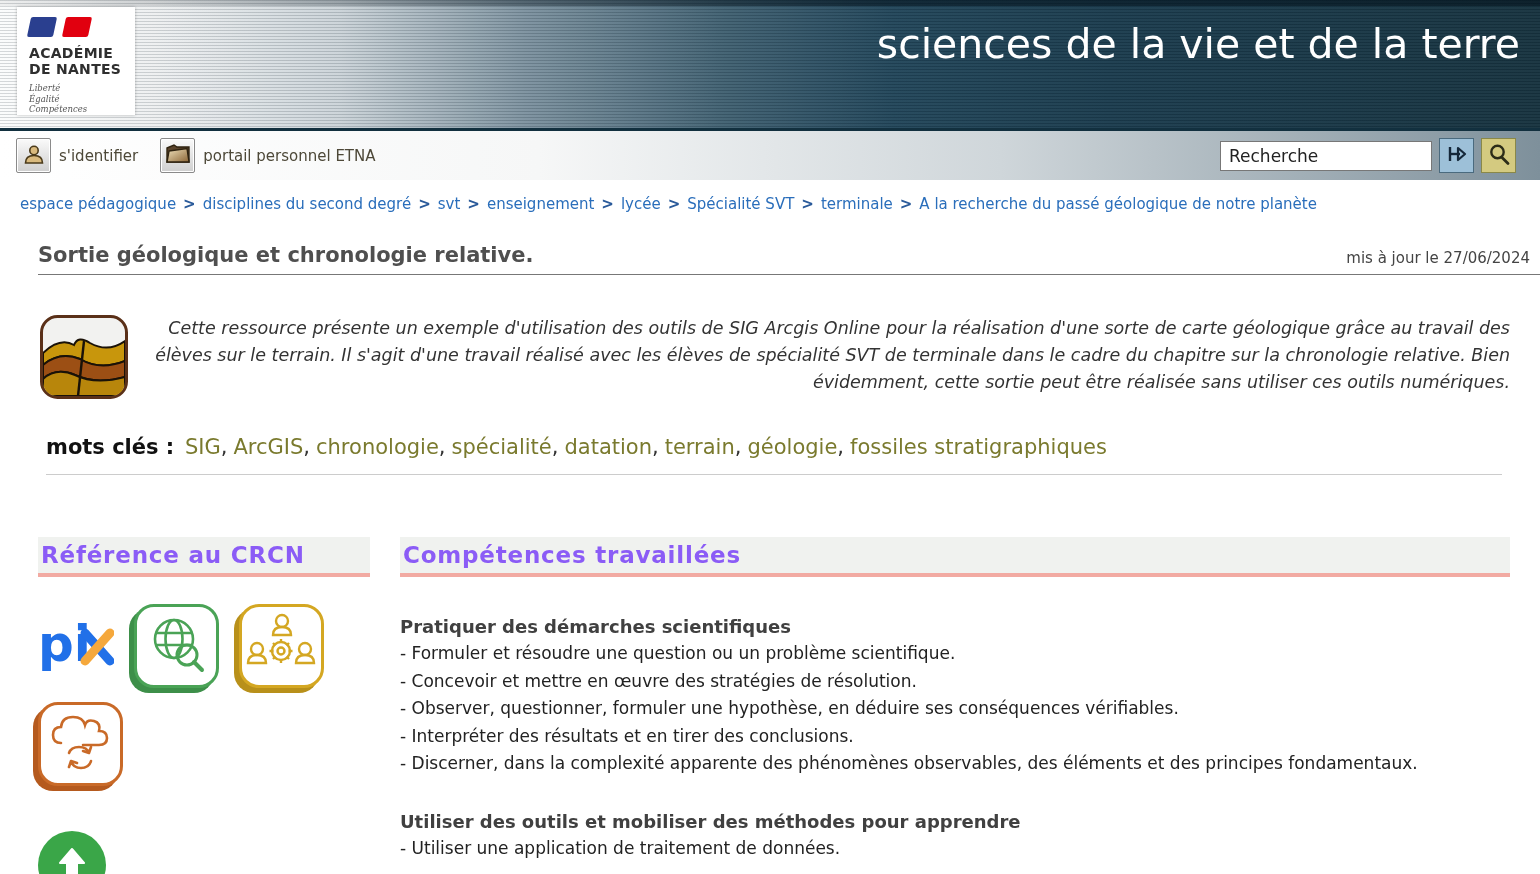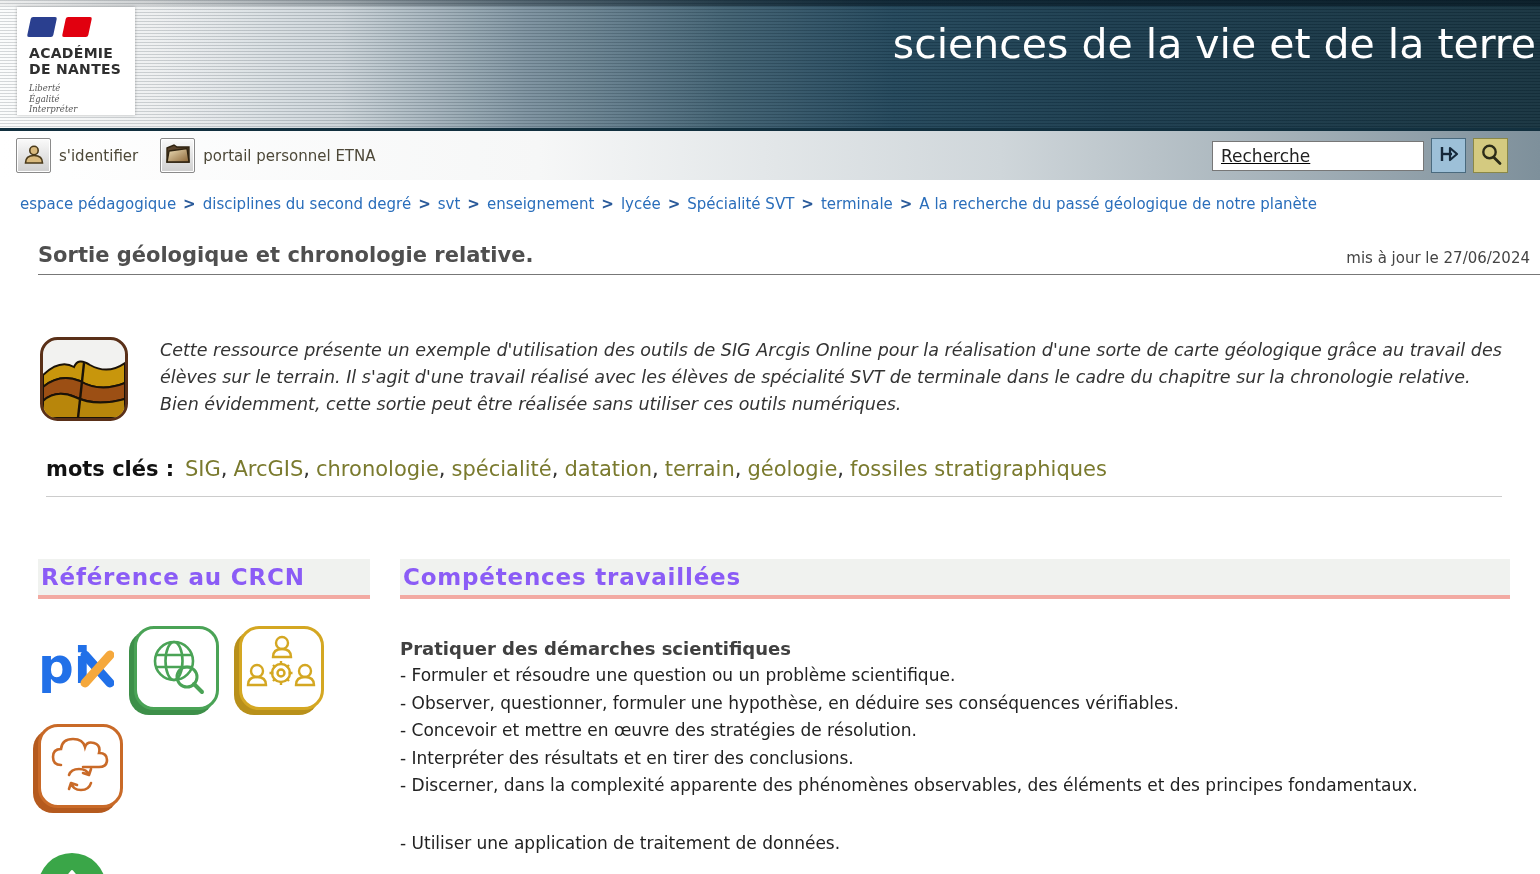--- a/index.html
+++ b/index.html
@@ -15,51 +15,51 @@
   .header::before { content:""; position:absolute; top:0; left:0; right:0; height:6px;
     background:linear-gradient(to right, rgba(0,0,0,0.05), rgba(2,16,26,0.55) 55%); }
   .logo-box { position:absolute; left:17px; top:7px; width:118px; height:108px;
     background:#fff; padding:10px 8px 6px 12px; box-shadow:0 0 3px rgba(0,0,0,0.25); }
   .flag { display:flex; gap:3px; height:22px; margin-bottom:6px; }
   .flag .fb { width:26px; height:20px; background:#2a3f8f; transform:skewX(-12deg); border-radius:2px; }
   .flag .fr { width:26px; height:20px; background:#e1000f; transform:skewX(-12deg); border-radius:2px; margin-left:6px; }
   .logo-t { font-size:14px; font-weight:bold; color:#2f2f2f; line-height:16px; letter-spacing:0.3px; }
   .logo-motto { margin-top:6px; font-family:"DejaVu Serif","Liberation Serif",serif;
     font-style:italic; font-size:8.5px; color:#555; line-height:10.5px; }
-  .header-title { position:absolute; right:4px; top:20px; color:#fff; font-size:41px; font-weight:400; white-space:nowrap; }
+  .header-title { position:absolute; right:20px; top:20px; color:#fff; font-size:41px; font-weight:400; white-space:nowrap; }
 
   
   .loginbar { height:52px; border-top:3px solid #12303f; display:flex; align-items:center;
     background:linear-gradient(to right,#ffffff 0%,#f6f7f7 35%,#cfd6da 65%,#7e909b 100%); }
   .login-left { display:flex; align-items:center; gap:8px; padding-left:16px; }
   .sq-btn { width:35px; height:35px; border:1px solid #8a8a8a; border-radius:2px;
     background:linear-gradient(#fafafa,#cfcfcf); display:flex; align-items:center; justify-content:center;
     box-shadow:inset 0 0 0 1px #fff; cursor:pointer; }
   .login-label { font-size:15px; color:#4d4838; margin-right:14px; cursor:pointer; }
-  .login-right { margin-left:auto; display:flex; align-items:center; gap:7px; padding-right:32px;text-decoration:underline; }
+  .login-right { margin-left:auto; display:flex; align-items:center; gap:7px; padding-right:24px; }
   .search-input { width:212px; height:30px; border:1px solid #777; font-size:17px; padding:2px 8px;
     color:#222; font-family:"DejaVu Sans","Liberation Sans",sans-serif; }
   .go-btn { width:35px; height:35px; border:1px solid #4a6a7e; background:#9dc0d8;
     display:flex; align-items:center; justify-content:center; cursor:pointer; }
   .mag-btn { width:35px; height:35px; border:1px solid #8a8848; background:#d4ca80;
     display:flex; align-items:center; justify-content:center; cursor:pointer; }
 
   
   .breadcrumb { padding:15px 4px 0 20px; font-size:15px; color:#2a6ebb; }
   .crumb { color:#2a6ebb; text-decoration:none; cursor:pointer; }
   .crumb-sep { color:#2a5a9a; margin:0 7px; font-weight:bold; }
 
   
   .title-row { margin:30px 0 0 38px; border-bottom:1px solid #777;
     display:flex; justify-content:space-between; align-items:flex-end; padding-bottom:7px; }
   .page-title { font-size:21px; font-weight:bold; color:#4f4f4f; }
   .updated { font-size:15px; color:#444; padding-right:10px; }
 
   
-  .summary { display:flex; gap:32px; margin:62px 30px 0 40px; }
+  .summary { display:flex; gap:4px; margin:40px 30px 0 40px;text-align:right; }
   .thumb { flex:none; }
   .summary-text { font-style:italic; font-size:17.5px; color:#333; line-height:27px; max-width:1390px; }
 
   
   .keywords { margin:32px 0 0 46px; padding-bottom:15px; border-bottom:1px solid #ccc;
     font-size:21px; color:#333; width:1456px; }
   .kw-label { font-weight:bold; color:#111; margin-right:4px; }
   .kw { color:#7a7a2e; cursor:pointer; }
   .kw-sep { color:#333; margin-right:6px; }
 
@@ -92,21 +92,21 @@
   <div class="logo-box">
     <div class="flag">
       <span class="fb"></span>
         <span class="fr"></span>
     </div>
     <div class="logo-t">ACADÉMIE</div>
     <div class="logo-t">DE NANTES</div>
     <div class="logo-motto">
       <div>Liberté</div>
       <div>Égalité</div>
-      <div>Interpréter</div>
+      <div>Compétences</div>
     </div>
   </div>
   <div class="header-title">sciences de la vie et de la terre</div>
 </div>
 
 <div class="loginbar">
   <div class="login-left">
     <span class="sq-btn">
       <span>
         <svg width="24" height="24" viewBox="0 0 24 24">
@@ -255,27 +255,28 @@
       </span>
     </div>
   </div>
 
   <div class="right-col">
     <div class="sec-heading">Compétences travaillées</div>
 
     <div class="group first-group">
       <div class="group-title">Pratiquer des démarches scientifiques</div>
       <div class="group-item">- Formuler et résoudre une question ou un problème scientifique.</div>
+      <div class="group-item">- Concevoir et mettre en œuvre des stratégies de résolution.</div>
       <div class="group-item">- Observer, questionner, formuler une hypothèse, en déduire ses conséquences vérifiables.</div>
-      <div class="group-item">- Concevoir et mettre en œuvre des stratégies de résolution.</div>
       <div class="group-item">- Interpréter des résultats et en tirer des conclusions.</div>
       <div class="group-item">- Discerner, dans la complexité apparente des phénomènes observables, des éléments et des principes fondamentaux.</div>
     </div>
 
     <div class="group">
+      <div class="group-title">Utiliser des outils et mobiliser des méthodes pour apprendre</div>
       <div class="group-item">- Utiliser une application de traitement de données.</div>
     </div>
 
     <div class="group">
       <div class="group-title">Adopter un comportement éthique et responsable</div>
     </div>
   </div>
 </div>
 
 </body></html>

